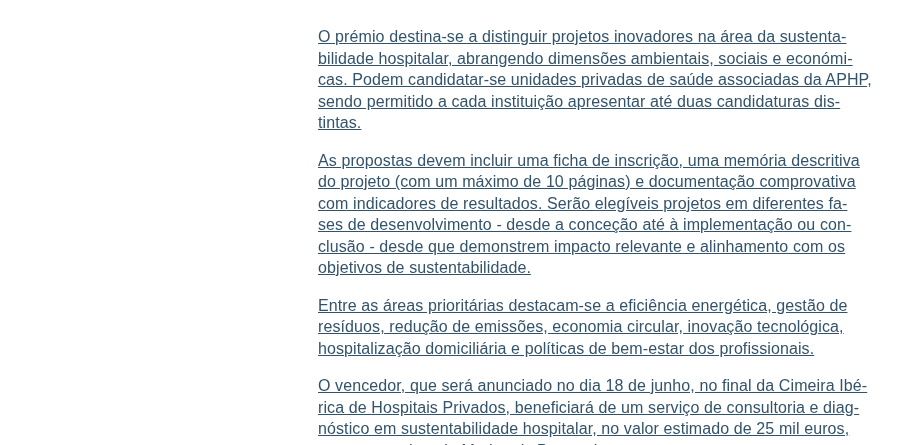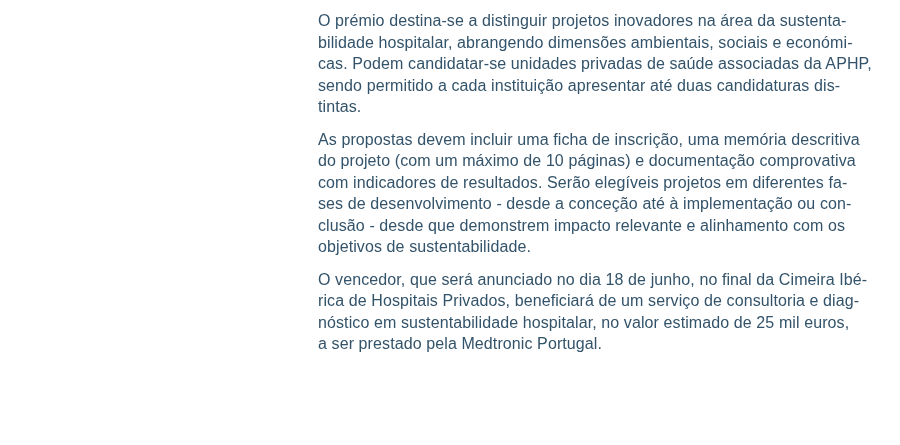--- a/index.html
+++ b/index.html
@@ -17,39 +17,43 @@
     position: absolute;
     left: 318px;
     top: 10px;
     width: 575px;
     color: #33536a;
     font-size: 16px;
     line-height: 21.5px;
     letter-spacing: 0.1px;
   }
   .article-column p {
-    margin: 0 0 11px 0;
+    margin: 16px 0 11px 0;
     white-space: pre-line; 
+    text-decoration: underline;
   }
   .article-column p:last-child {
     margin-bottom: 0;
   }
 </style>
 </head>
 <body>
 
 <main class="article-column">
   <p>O prémio destina-se a distinguir projetos inovadores na área da sustenta-
 bilidade hospitalar, abrangendo dimensões ambientais, sociais e económi-
 cas. Podem candidatar-se unidades privadas de saúde associadas da APHP,
 sendo permitido a cada instituição apresentar até duas candidaturas dis-
 tintas.</p>
   <p>As propostas devem incluir uma ficha de inscrição, uma memória descritiva
 do projeto (com um máximo de 10 páginas) e documentação comprovativa
 com indicadores de resultados. Serão elegíveis projetos em diferentes fa-
 ses de desenvolvimento - desde a conceção até à implementação ou con-
 clusão - desde que demonstrem impacto relevante e alinhamento com os
 objetivos de sustentabilidade.</p>
+  <p>Entre as áreas prioritárias destacam-se a eficiência energética, gestão de
+resíduos, redução de emissões, economia circular, inovação tecnológica,
+hospitalização domiciliária e políticas de bem-estar dos profissionais.</p>
   <p>O vencedor, que será anunciado no dia 18 de junho, no final da Cimeira Ibé-
 rica de Hospitais Privados, beneficiará de um serviço de consultoria e diag-
 nóstico em sustentabilidade hospitalar, no valor estimado de 25 mil euros,
 a ser prestado pela Medtronic Portugal.</p>
 </main>
 
 </body></html>

